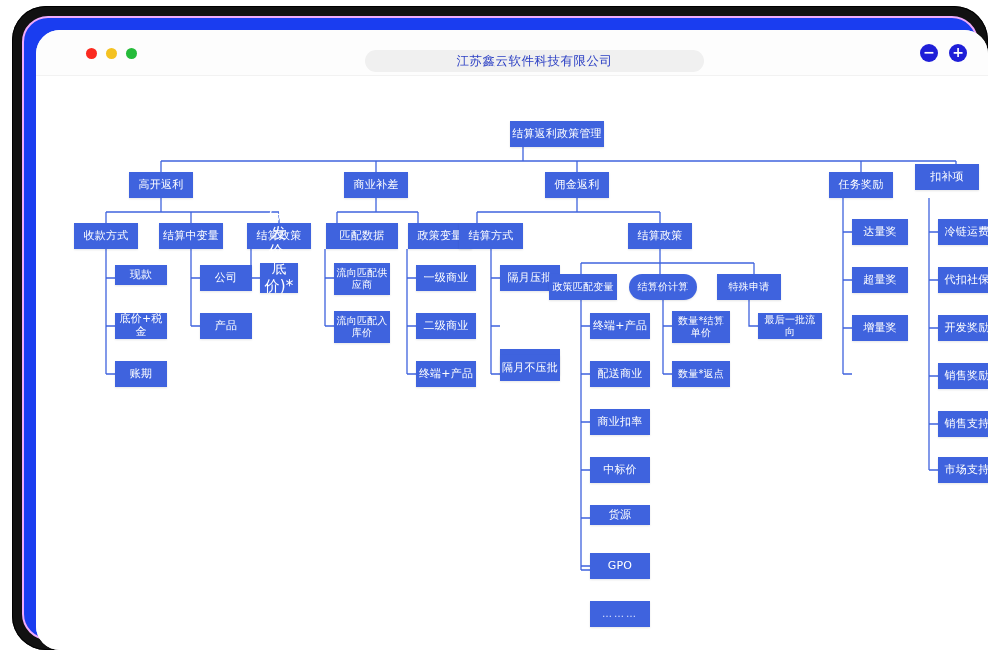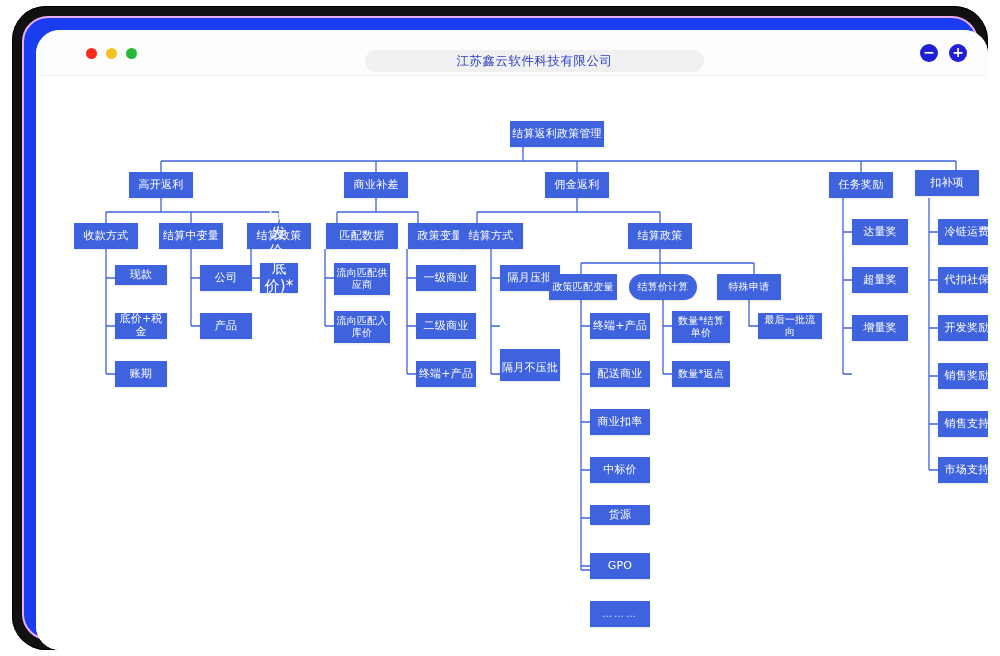--- a/index.html
+++ b/index.html
@@ -182,21 +182,21 @@
             <path d="M893,122 L893,394 M893,156 L902,156 M893,204 L902,204 M893,252 L902,252 M893,300 L902,300 M893,348 L902,348 M893,394 L902,394"></path>
           </g>
         </svg>
 
         <div class="node" style="left:438px;top:45px;width:94px;height:26px;margin-left:36px;">结算返利政策管理</div>
 
         <div class="node" style="left:93px;top:96px;width:64px;height:26px;">高开返利</div>
         <div class="node" style="left:308px;top:96px;width:64px;height:26px;">商业补差</div>
         <div class="node" style="left:509px;top:96px;width:64px;height:26px;">佣金返利</div>
         <div class="node" style="left:793px;top:96px;width:64px;height:26px;">任务奖励</div>
-        <div class="node" style="left:879px;top:94px;width:64px;height:26px;">扣补项</div>
+        <div class="node" style="left:879px;top:88px;width:64px;height:26px;">扣补项</div>
 
         <div class="node" style="left:38px;top:147px;width:64px;height:26px;">收款方式</div>
         <div class="node" style="left:123px;top:147px;width:64px;height:26px;">结算中变量</div>
         <div class="node" style="left:211px;top:147px;width:64px;height:26px;">结算政策</div>
 
         <div class="node" style="left:79px;top:189px;width:52px;height:20px;">现款</div>
         <div class="node" style="left:79px;top:237px;width:52px;height:26px;">底价+税金</div>
         <div class="node" style="left:79px;top:285px;width:52px;height:26px;">账期</div>
 
         <div class="node" style="left:164px;top:189px;width:52px;height:26px;">公司</div>

